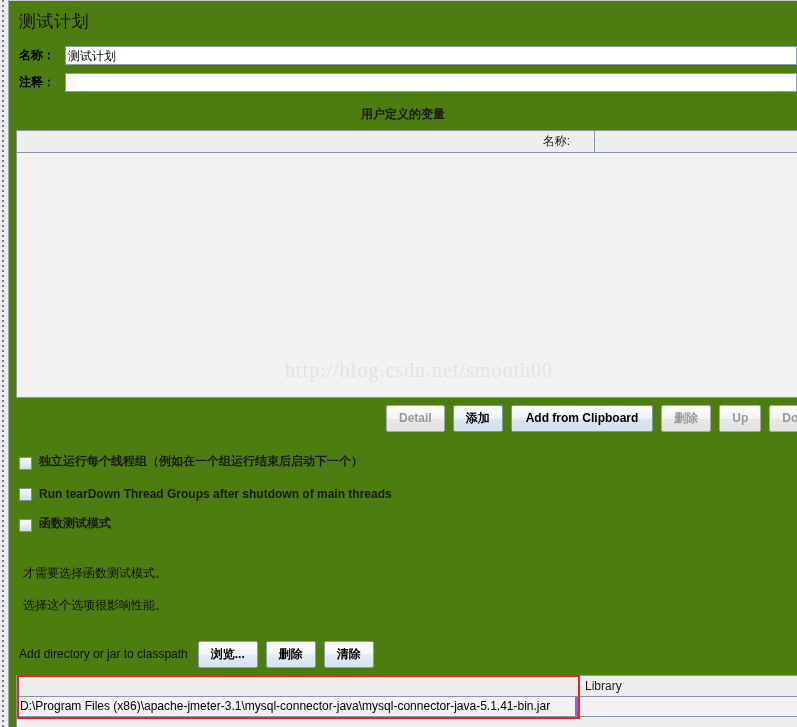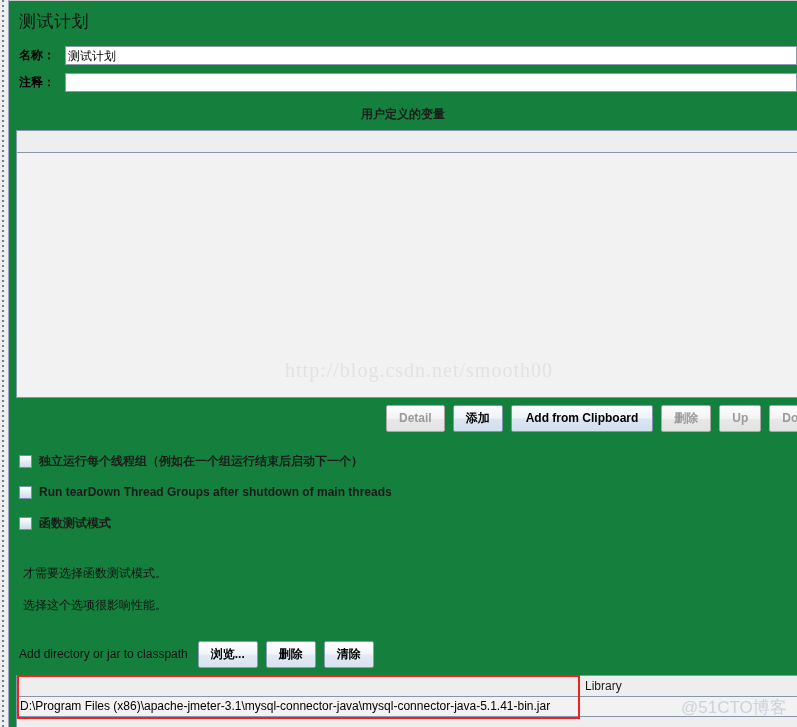--- a/index.html
+++ b/index.html
@@ -31,21 +31,21 @@
     width: 2px; height: 727px;
     background-image: repeating-linear-gradient(
        to bottom, #6f7f96 0px, #6f7f96 2px, rgba(0,0,0,0) 2px, rgba(0,0,0,0) 5px);
   }
 
   
   #panel {
     position: absolute;
     left: 9px; top: 0;
     width: 788px; height: 727px;
-    background: #15803d;
+    background: #4d7c0f;
     border-top: 1px solid #c8c8c8;
   }
 
   
   #page-title {
     position: absolute;
     left: 10px; top: 9px;
     font-size: 17px;
     font-weight: normal;
     letter-spacing: 0.5px;
@@ -189,21 +189,21 @@
   .btn.clip { padding: 0 14px; }
   .btn.cut-right {
     margin-right: -30px;
   }
 
   
   .opt-row {
     position: absolute;
     left: 10px;
     display: flex;
-    align-items: center;
+    align-items: flex-end;
     height: 18px;
   }
   #opt-1 { top: 451px; }
   #opt-2 { top: 482px; }
   #opt-3 { top: 513px; }
   .cbox {
     width: 13px; height: 13px;
     border: 1px solid #7590b0;
     background: linear-gradient(to bottom, #ffffff 0%, #e9eff6 45%, #cfdcea 100%);
     flex: 0 0 auto;
@@ -298,21 +298,21 @@
     line-height: 19px;
     font-size: 12px;
     color: #000;
     box-sizing: border-box;
     white-space: nowrap;
     overflow: hidden;
   }
   #cp-row .td.col-path {
     width: 563px;
     padding-left: 3px;
-    border-right: 1px solid #8b5cf6;
+    border-right: 5px solid #8b5cf6;
   }
   #cp-row .td.col-lib {
     flex: 1 1 auto;
   }
   #cp-filler {
     height: 11px;
     background: #eeeeee;
   }
 
   
@@ -354,20 +354,21 @@
 
   <div class="field-row" id="row-comment">
     <span class="field-label">注释：</span>
     <div class="field-input"></div>
   </div>
 
   <div id="udv-caption">用户定义的变量</div>
 
   <div id="udv-table">
     <div id="udv-head">
+      <div class="th col-name">名称:</div>
       <div class="th col-value"></div>
     </div>
     <div id="udv-body"></div>
   </div>
 
   <div id="watermark-csdn">http://blog.csdn.net/smooth00</div>
 
   <div id="udv-buttons">
     <div class="btn">Detail</div>
     <div class="btn enabled">添加</div>
@@ -407,15 +408,14 @@
     </div>
     <div id="cp-row">
       <div class="td col-path">D:\Program Files (x86)\apache-jmeter-3.1\mysql-connector-java\mysql-connector-java-5.1.41-bin.jar</div>
       <div class="td col-lib"></div>
     </div>
     <div id="cp-filler"></div>
   </div>
 
   <div id="red-box"></div>
 
-  <div id="watermark-cto">@51CTO博客</div>
 
 </div>
 
 </body></html>

